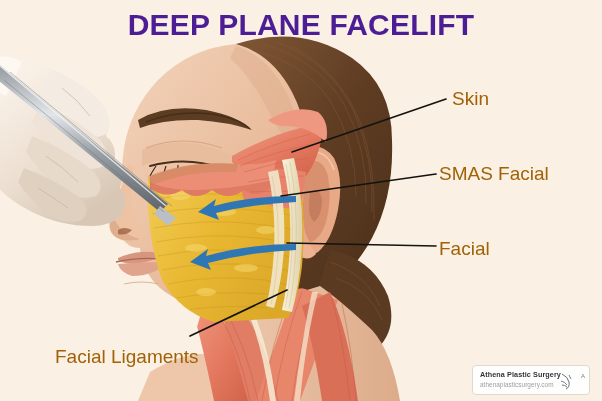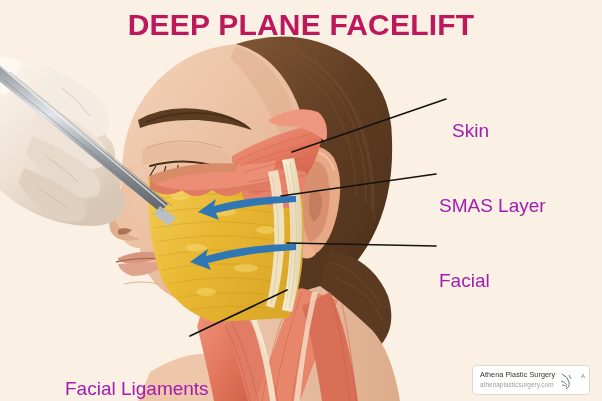--- a/index.html
+++ b/index.html
@@ -9,52 +9,51 @@
     font-family:"Liberation Sans", sans-serif;
     overflow:hidden;
   }
   #stage{position:relative;width:602px;height:401px;overflow:hidden;background:#faf1e4;}
 
   #title{
     position:absolute;left:0;top:8px;width:602px;
     text-align:center;
     font-size:30px;font-weight:bold;
     letter-spacing:0.2px;
-    color:#be185d;
+    color:#4c1d95;
     font-family:"Liberation Sans", sans-serif;
   }
 
   .label{
     position:absolute;
-    color:#a21caf;
+    color:#a16207;
     font-size:19px;
     font-family:"Liberation Sans", sans-serif;
     white-space:pre;
     line-height:25px;
-    margin-top:32px;
   }
   #lbl-skin{left:452px;top:86px;}
   #lbl-smas{left:439px;top:161px;}
   #lbl-fl-right{left:439px;top:236px;}
-  #lbl-fl-bottom{left:65px;top:344px;}
+  #lbl-fl-bottom{left:55px;top:344px;}
 
   #art{position:absolute;left:0;top:0;width:602px;height:401px;}
 
   
   #watermark{
     position:absolute;left:472px;top:365px;
     width:118px;height:30px;
     background:#ffffff;
     border:1px solid #dcd8d2;
     border-radius:4px;
     box-sizing:border-box;
     padding:4px 6px 0 7px;
     opacity:.96;
   }
-  #wm-name{font-size:7.2px;font-weight:normal;color:#2b2b33;letter-spacing:.1px;line-height:9px;}
+  #wm-name{font-size:7.2px;font-weight:bold;color:#2b2b33;letter-spacing:.1px;line-height:9px;}
   #wm-url{font-size:6.4px;color:#9a9aa2;letter-spacing:.05px;line-height:9px;margin-top:1px;}
   #wm-mark{position:absolute;right:16px;top:6px;width:14px;height:18px;}
   #wm-a{position:absolute;right:4px;top:7px;font-size:6px;color:#6f7b86;line-height:7px;text-align:center;}
 </style>
 </head>
 <body>
 
 <div id="stage">
 
   <div id="title">DEEP PLANE FACELIFT</div>
@@ -260,21 +259,21 @@
 
     <g stroke="#13130f" stroke-width="1.7" fill="none" stroke-linecap="round">
       <line x1="292" y1="152" x2="446" y2="99"></line>
       <line x1="281" y1="196" x2="436" y2="174"></line>
       <line x1="287" y1="243" x2="436" y2="246"></line>
       <line x1="287" y1="290" x2="190" y2="336"></line>
     </g>
   </svg>
 
   <div class="label" id="lbl-skin">Skin</div>
-  <div class="label" id="lbl-smas">SMAS Layer</div>
+  <div class="label" id="lbl-smas">SMAS Facial</div>
   <div class="label" id="lbl-fl-right"><span>Facial</span><br></div>
   <div class="label" id="lbl-fl-bottom">Facial Ligaments</div>
 
   <div id="watermark">
     <div id="wm-name">Athena Plastic Surgery</div>
     <div id="wm-url">athenaplasticsurgery.com</div>
     <svg id="wm-mark" viewBox="0 0 14 18">
       <path d="M3,2 Q9,5 10,10 Q11,15 7,17" stroke="#5d6a75" stroke-width="1" fill="none"></path>
       <path d="M2,9 Q6,10 8,13" stroke="#5d6a75" stroke-width="0.9" fill="none"></path>
       <path d="M3,13 Q6,13 8,15" stroke="#5d6a75" stroke-width="0.9" fill="none"></path>

